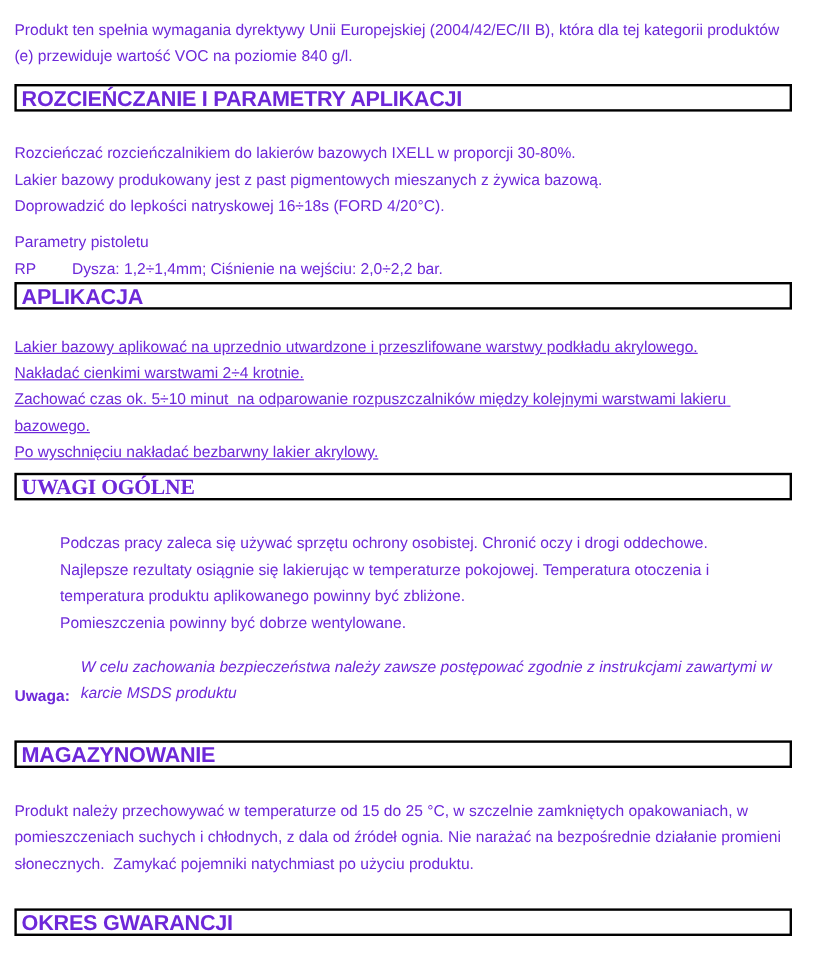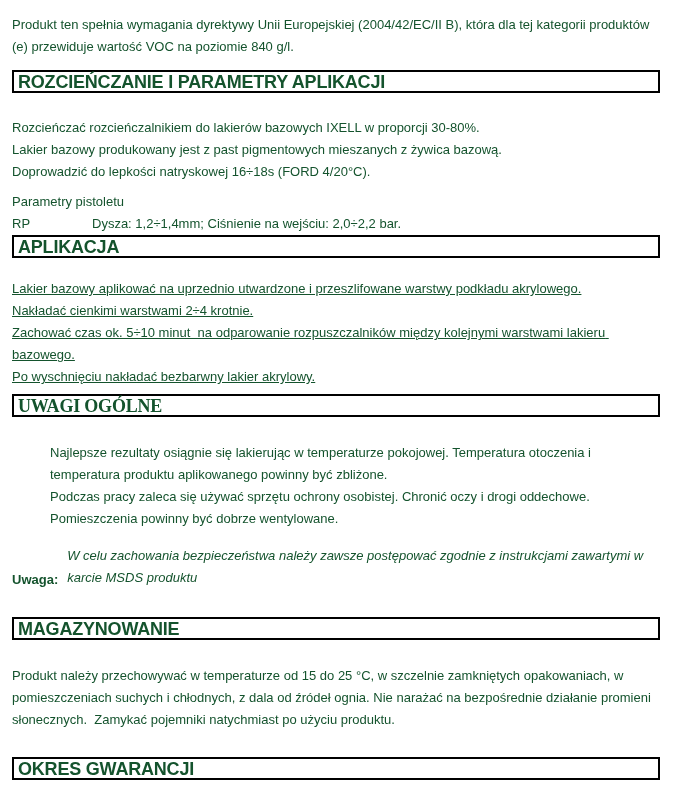--- a/index.html
+++ b/index.html
@@ -3,40 +3,40 @@
 <meta charset="utf-8">
 <style>
   html, body { margin: 0; padding: 0; background: #ffffff; }
   .page {
     position: relative;
     width: 686px;
     height: 795px;
     box-sizing: border-box;
     padding: 14px 26px 0 12px;
     background: #ffffff;
-    color: #14532d;
+    color: #6d28d9;
     font-family: "Liberation Sans", sans-serif;
     font-size: 13px;
     line-height: 22px;
     overflow: hidden;
   }
   p { margin: 0; white-space: pre-wrap; }
   .section-box {
     border: 2px solid #000000;
     height: 23px;
     box-sizing: border-box;
     display: flex;
     align-items: center;
     padding-left: 4px;
     font-weight: bold;
     font-size: 18px;
     letter-spacing: -0.2px;
     line-height: 1;
   }
-  .row { display: flex; gap: 32px; }
+  .row { display: flex; }
   .row-label { flex: none; width: 48px; }
   .indent { margin-left: 38px; }
   .note { display: flex; }
   .note-label { flex: none; font-weight: bold; margin-top: 24px; }
   .note-text { font-style: italic; padding-left: 9px; white-space: pre-wrap; }
   .mt6  { margin-top: 6px; font-family: Liberation Serif, serif; }
   .mt8  { margin-top: 8px; }
   .mt9  { margin-top: 26px; }
   .mt12 { margin-top: 12px; }
   .mt15 { margin-top: 15px; }
@@ -76,22 +76,22 @@
     <p>Nakładać cienkimi warstwami 2÷4 krotnie.</p>
     <p>Zachować czas ok. 5÷10 minut  na odparowanie rozpuszczalników między kolejnymi warstwami lakieru bazowego.</p>
     <p>Po wyschnięciu nakładać bezbarwny lakier akrylowy.</p>
   </div>
 
   <div class="section-box mt6">
     <span>UWAGI OGÓLNE</span>
   </div>
 
   <div class="indent mt25">
+    <p>Podczas pracy zaleca się używać sprzętu ochrony osobistej. Chronić oczy i drogi oddechowe.</p>
     <p>Najlepsze rezultaty osiągnie się lakierując w temperaturze pokojowej. Temperatura otoczenia i temperatura produktu aplikowanego powinny być zbliżone.</p>
-    <p>Podczas pracy zaleca się używać sprzętu ochrony osobistej. Chronić oczy i drogi oddechowe.</p>
     <p>Pomieszczenia powinny być dobrze wentylowane.</p>
   </div>
 
   <div class="note mt15">
     <span class="note-label">Uwaga:</span>
     <span class="note-text">W celu zachowania bezpieczeństwa należy zawsze postępować zgodnie z instrukcjami zawartymi w karcie MSDS produktu</span>
   </div>
 
   <div class="section-box mt9">
     <span>MAGAZYNOWANIE</span>

